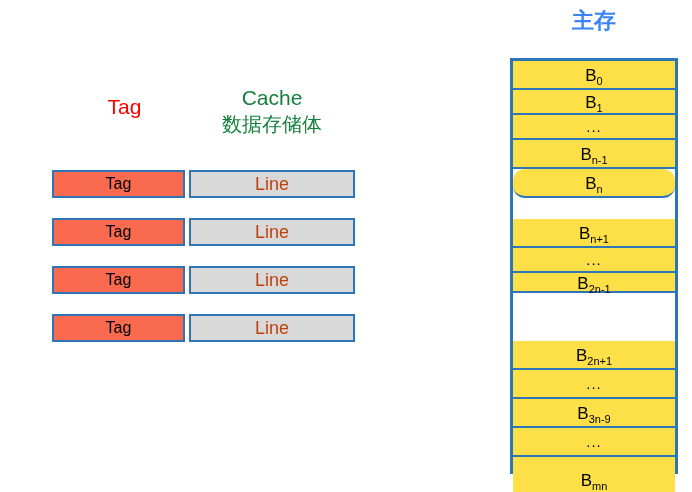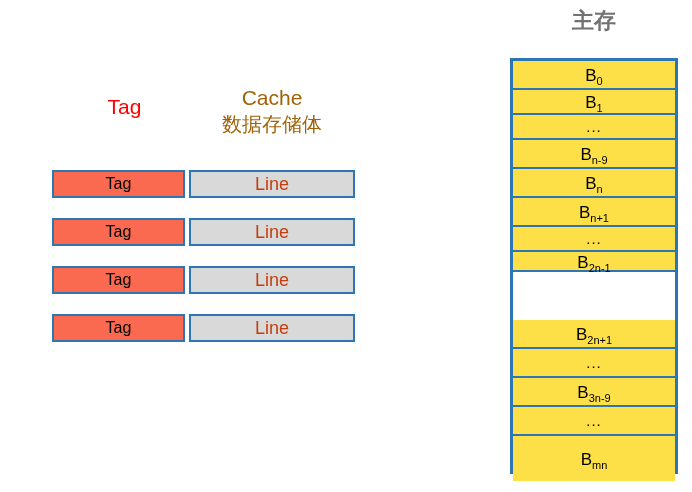--- a/index.html
+++ b/index.html
@@ -54,21 +54,21 @@
     line-height: 25px;
     white-space: nowrap;
   }
 
   .hdr-cache {
     position: absolute;
     left: 149px;
     top: 5px;
     width: 166px;
     text-align: center;
-    color: #a16207;
+    color: #15803d;
     font-size: 21px;
     line-height: 26px;
   }
   .hdr-cache .l2 {
     display: block;
     font-size: 20px;
     line-height: 26px;
   }
 
   .cache-rows {
@@ -135,21 +135,21 @@
 
   .mem-title {
     position: absolute;
     left: 0;
     top: 4px;
     width: 172px;
     text-align: center;
     font-size: 22px;
     line-height: 26px;
     font-weight: bold;
-    color: #737373;
+    color: #3b82f6;
   }
 
   .mem-table {
     position: absolute;
     left: 2px;
     top: 54px;
     width: 168px;
     height: 416px;
     box-sizing: border-box;
     border: 3px solid #2E75B6;
@@ -255,26 +255,26 @@
         <div class="mem-row" style="height: 29px;">
           <span class="mem-label">B<sub>0</sub></span>
         </div>
         <div class="mem-row" style="height: 25px;">
           <span class="mem-label">B<sub>1</sub></span>
         </div>
         <div class="mem-row" style="height: 25px;">
           <span class="mem-label dots">...</span>
         </div>
         <div class="mem-row" style="height: 29px;">
-          <span class="mem-label">B<sub>n-9</sub></span>
-        </div>
-        <div class="mem-row" style="height: 29px;">
+          <span class="mem-label">B<sub>n-1</sub></span>
+        </div>
+        <div class="mem-row" style="height: 29px; border-radius: 12px;">
           <span class="mem-label">B<sub>n</sub></span>
         </div>
-        <div class="mem-row" style="height: 29px;">
+        <div class="mem-row" style="height: 29px; margin-top: 21px;">
           <span class="mem-label">B<sub>n+1</sub></span>
         </div>
         <div class="mem-row" style="height: 25px;">
           <span class="mem-label dots">...</span>
         </div>
         <div class="mem-row" style="height: 20px;">
           <span class="mem-label">B<sub>2n-1</sub></span>
         </div>
         <div class="mem-row" style="height: 29px; margin-top: 48px;">
           <span class="mem-label">B<sub>2n+1</sub></span>

